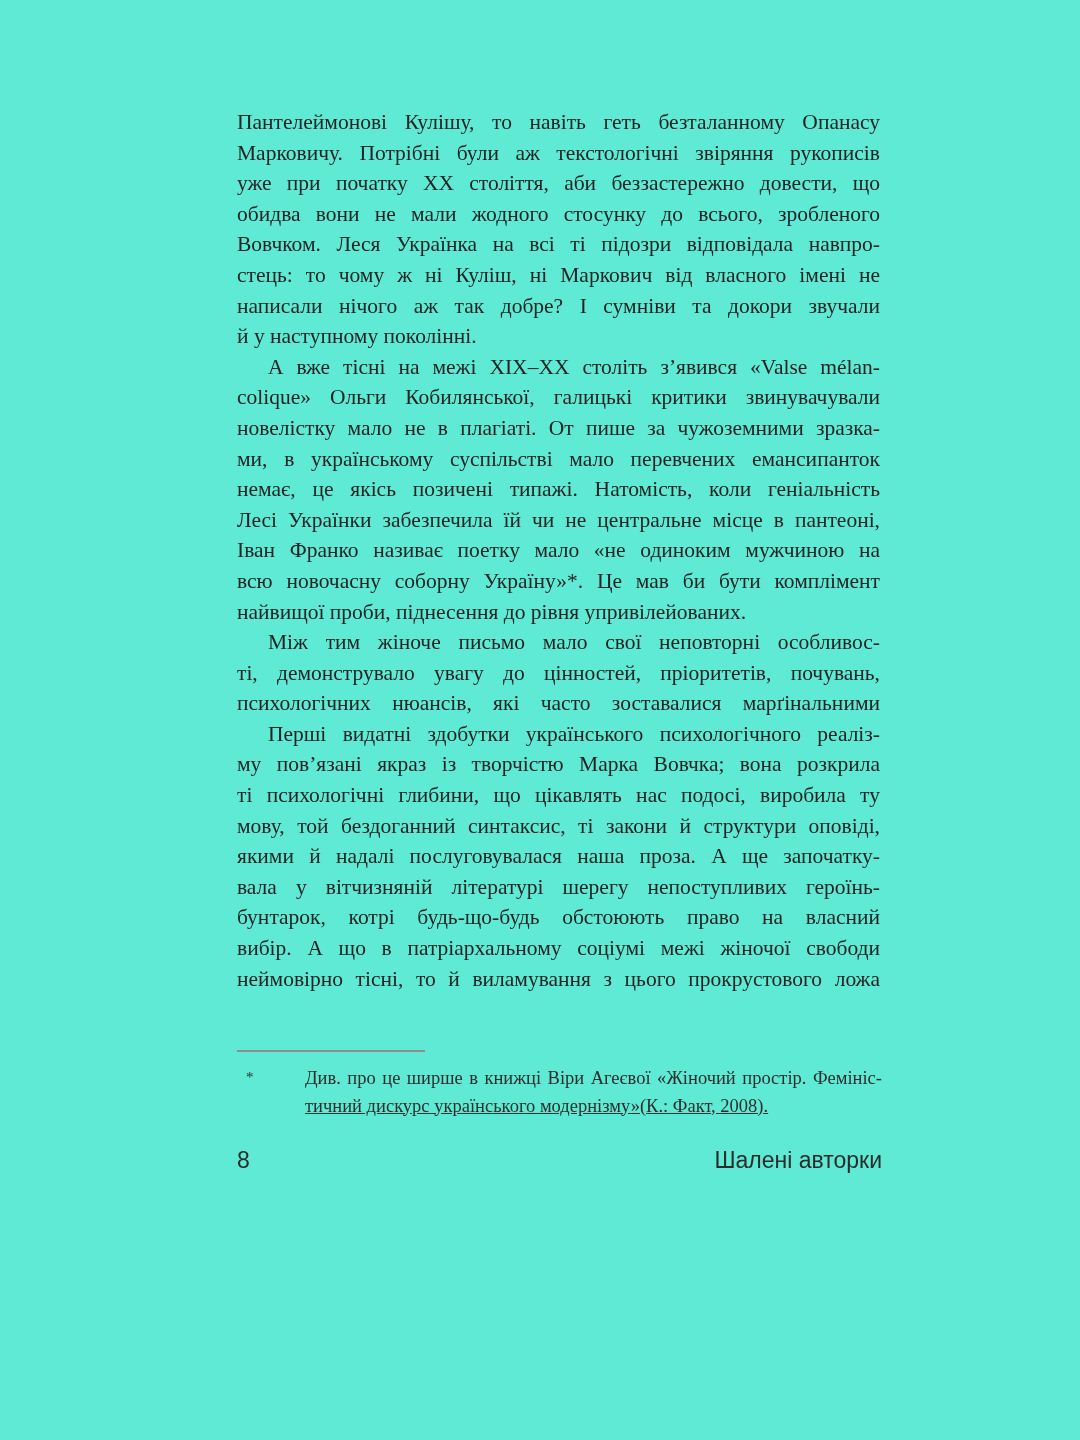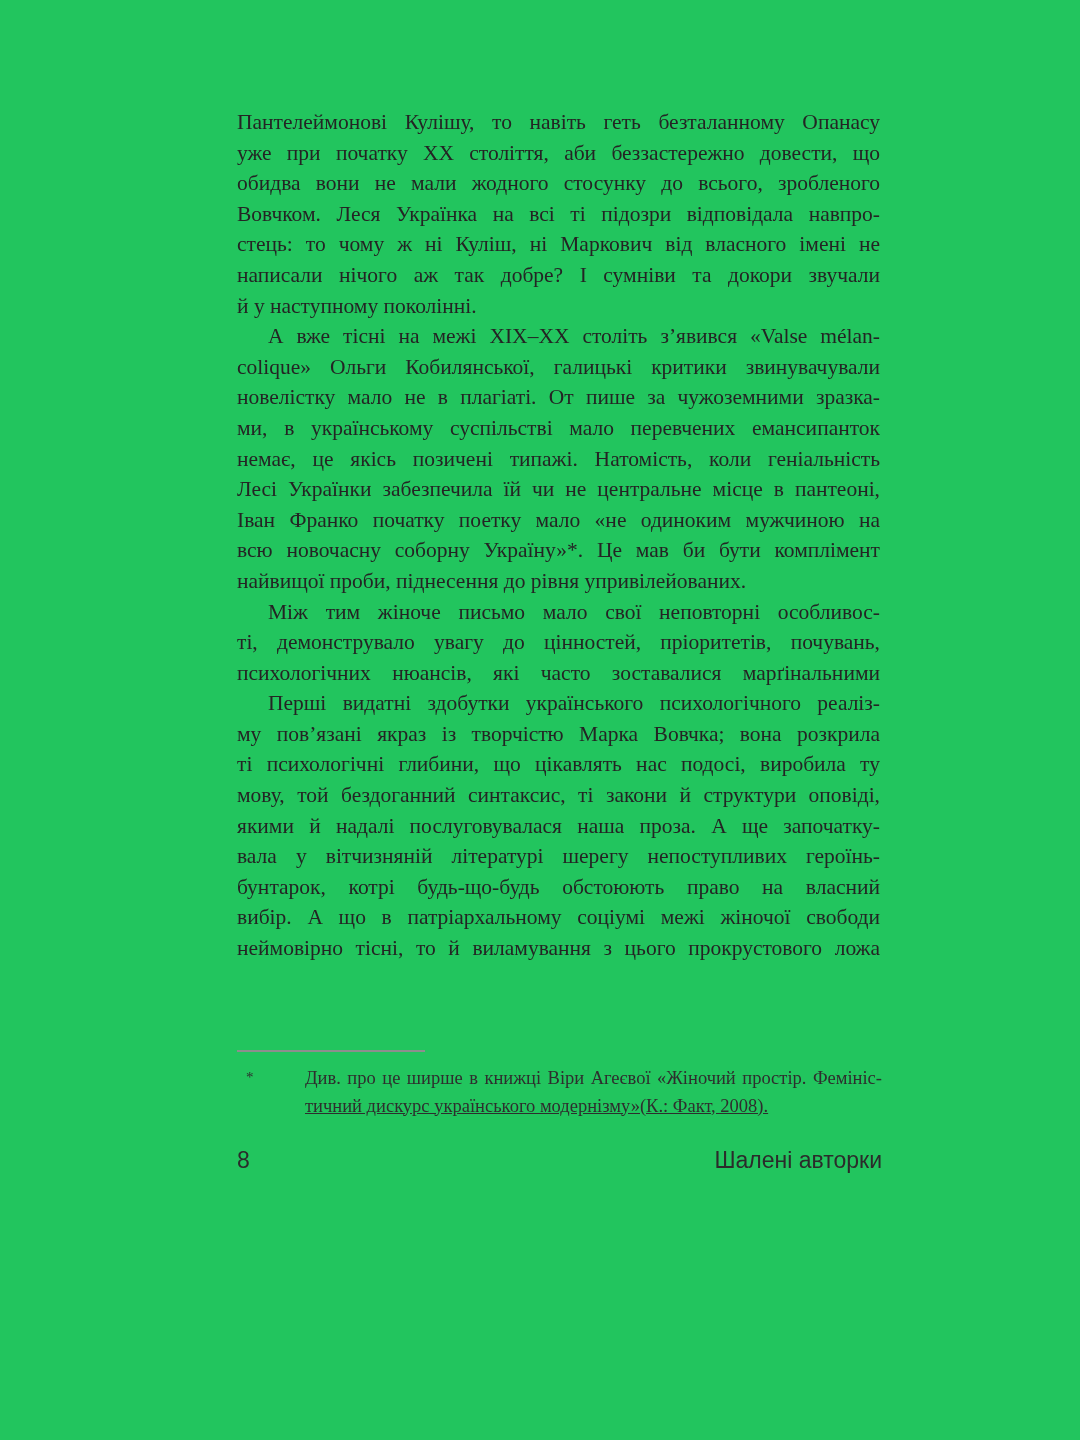--- a/index.html
+++ b/index.html
@@ -4,21 +4,21 @@
 <style>
   html, body {
     margin: 0;
     padding: 0;
     background: #fbfbf9;
   }
   .page {
     position: relative;
     width: 1080px;
     height: 1440px;
-    background: #22c55e;
+    background: #5eead4;
     overflow: hidden;
     font-family: "Liberation Serif", "DejaVu Serif", serif;
   }
   .content {
     position: absolute;
     left: 237px;
     top: 107px;
     width: 643px;
     color: #242424;
     font-size: 21.5px;
@@ -94,35 +94,36 @@
   }
 </style>
 </head>
 <body>
 
 <div class="page">
 
   <div class="content" id="body-paragraphs">
       <div class="para">
         <div class="line">Пантелеймонові Кулішу, то навіть геть безталанному Опанасу</div>
+        <div class="line">Марковичу. Потрібні були аж текстологічні звіряння рукописів</div>
         <div class="line">уже при початку XX століття, аби беззастережно довести, що</div>
         <div class="line">обидва вони не мали жодного стосунку до всього, зробленого</div>
         <div class="line">Вовчком. Леся Українка на всі ті підозри відповідала навпро-</div>
         <div class="line">стець: то чому ж ні Куліш, ні Маркович від власного імені не</div>
         <div class="line">написали нічого аж так добре? І сумніви та докори звучали</div>
         <div class="line no-just">й у наступному поколінні.</div>
       </div>
       <div class="para">
         <div class="line indent">А вже тісні на межі XIX–XX століть з’явився «Valse mélan-</div>
         <div class="line">colique» Ольги Кобилянської, галицькі критики звинувачували</div>
         <div class="line">новелістку мало не в плагіаті. От пише за чужоземними зразка-</div>
         <div class="line">ми, в українському суспільстві мало перевчених емансипанток</div>
         <div class="line">немає, це якісь позичені типажі. Натомість, коли геніальність</div>
         <div class="line">Лесі Українки забезпечила їй чи не центральне місце в пантеоні,</div>
-        <div class="line">Іван Франко початку поетку мало «не одиноким мужчиною на</div>
+        <div class="line">Іван Франко називає поетку мало «не одиноким мужчиною на</div>
         <div class="line">всю новочасну соборну Україну»*. Це мав би бути комплімент</div>
         <div class="line no-just">найвищої проби, піднесення до рівня упривілейованих.</div>
       </div>
       <div class="para">
         <div class="line indent">Між тим жіноче письмо мало свої неповторні особливос-</div>
         <div class="line">ті, демонструвало увагу до цінностей, пріоритетів, почувань,</div>
         <div class="line">психологічних нюансів, які часто зоставалися марґінальними</div>
       </div>
       <div class="para">
         <div class="line indent">Перші видатні здобутки українського психологічного реаліз-</div>

